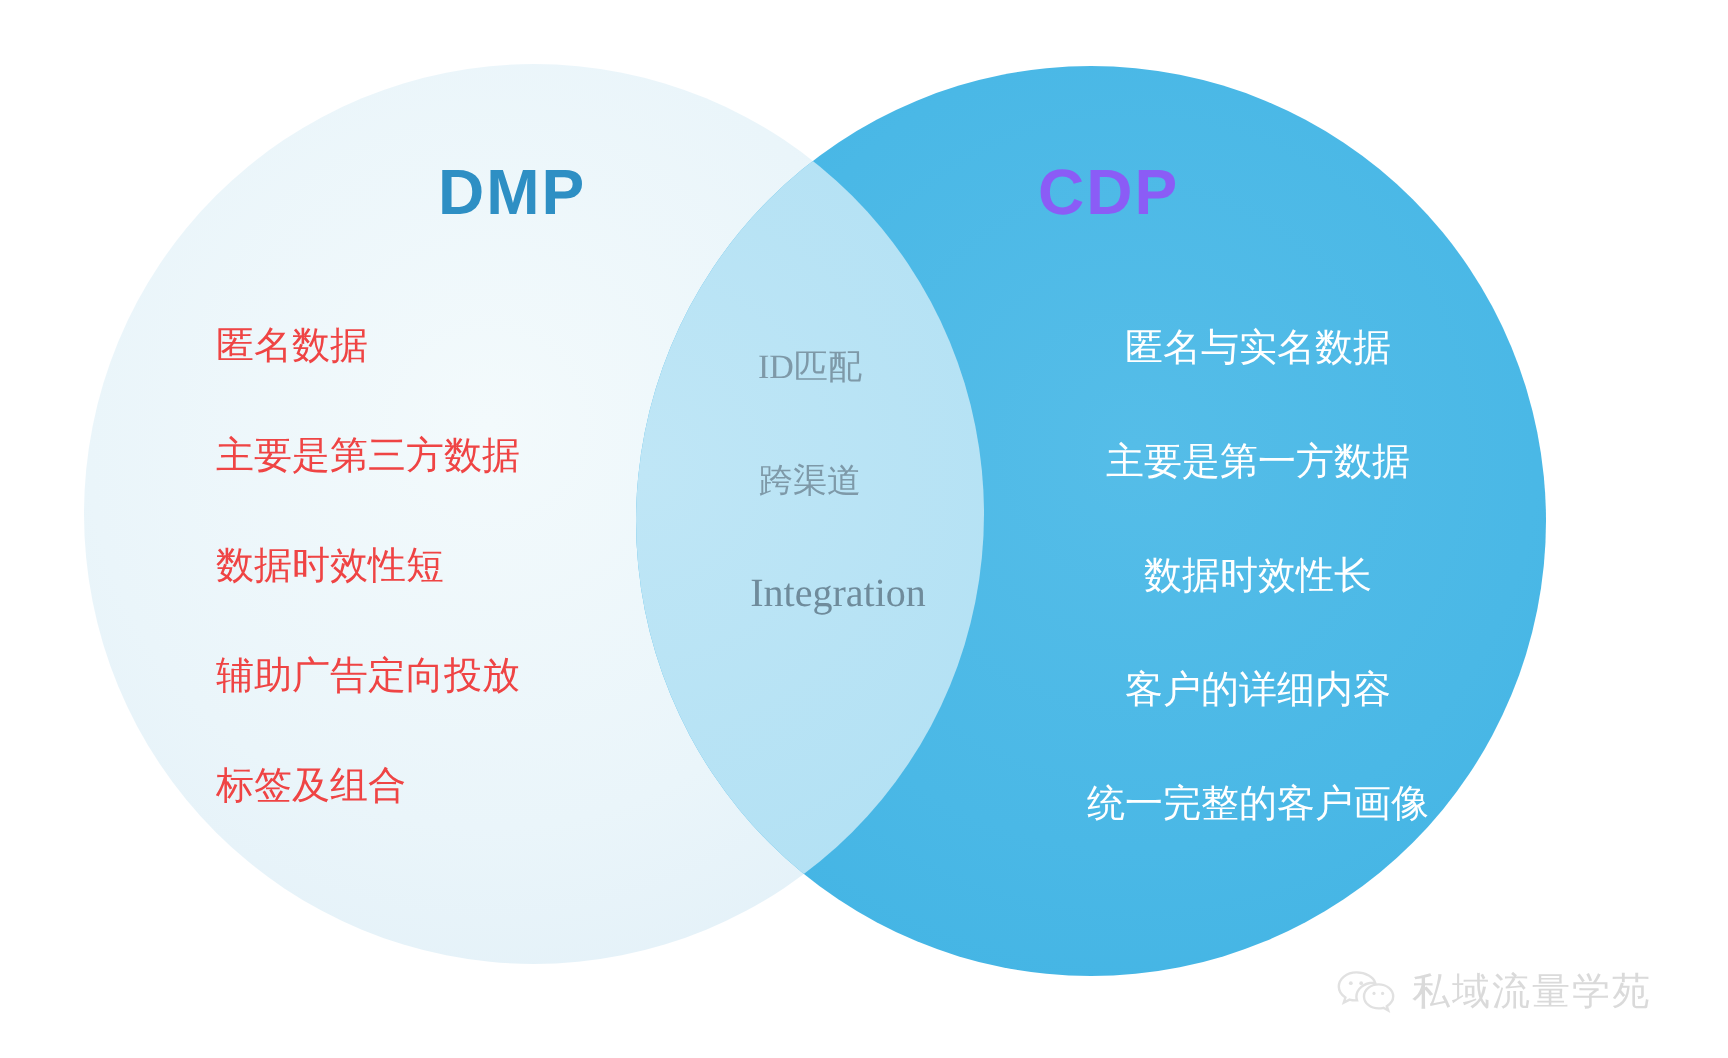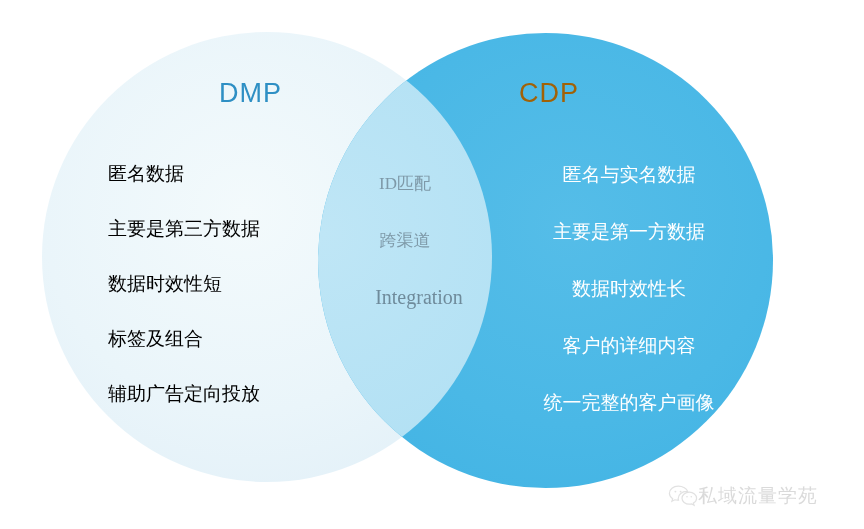--- a/index.html
+++ b/index.html
@@ -54,53 +54,53 @@
     top: -1px;             
     width: 450px;
     height: 450px;
     border-radius: 50%;
     background: radial-gradient(circle at 62% 45%, #bfe6f6 0%, #b3e1f4 60%, #a9dcf2 100%);
   }
 
   
   .venn-title {
     position: absolute;
-    font-size: 27px;
-    font-weight: normal;
+    font-size: 32px;
+    font-weight: bold;
     letter-spacing: 1px;
     white-space: nowrap;
   }
   #title-dmp {
     left: 219px;
     top: 78px;
     color: #2e8fc4;
   }
   #title-cdp {
     left: 519px;
     top: 78px;
-    color: #a16207;
+    color: #8b5cf6;
   }
 
   
   .col {
     position: absolute;
     display: flex;
     flex-direction: column;
   }
   #col-left {
     left: 108px;
     top: 146px;
     width: 215px;
     align-items: flex-start;
   }
   #col-left .row {
     height: 55px;
     line-height: 55px;
     font-size: 19px;
-    color: #000000;
+    color: #ef4444;
     white-space: nowrap;
   }
   #col-center {
     left: 330px;
     top: 155px;
     width: 150px;
     align-items: center;
   }
   #col-center .row {
     height: 57px;
@@ -130,21 +130,21 @@
     white-space: nowrap;
   }
 
   
   #watermark {
     position: absolute;
     left: 668px;
     top: 483px;
     display: flex;
     align-items: center;
-    gap: 0;
+    gap: 8px;
     opacity: 0.55;
   }
   #watermark .wm-text {
     font-size: 19px;
     color: #bdbdbd;
     letter-spacing: 1px;
     white-space: nowrap;
   }
   #wechat-icon {
     display: block;
@@ -162,22 +162,22 @@
   </div>
 
   <div class="venn-title" id="title-dmp">DMP</div>
 
   <div class="venn-title" id="title-cdp">CDP</div>
 
   <div class="col" id="col-left">
     <div class="row">匿名数据</div>
     <div class="row">主要是第三方数据</div>
     <div class="row">数据时效性短</div>
+    <div class="row">辅助广告定向投放</div>
     <div class="row">标签及组合</div>
-    <div class="row">辅助广告定向投放</div>
   </div>
 
   <div class="col" id="col-center">
     <div class="row">ID匹配</div>
     <div class="row">跨渠道</div>
     <div class="row latin">Integration</div>
   </div>
 
   <div class="col" id="col-right">
     <div class="row">匿名与实名数据</div>

